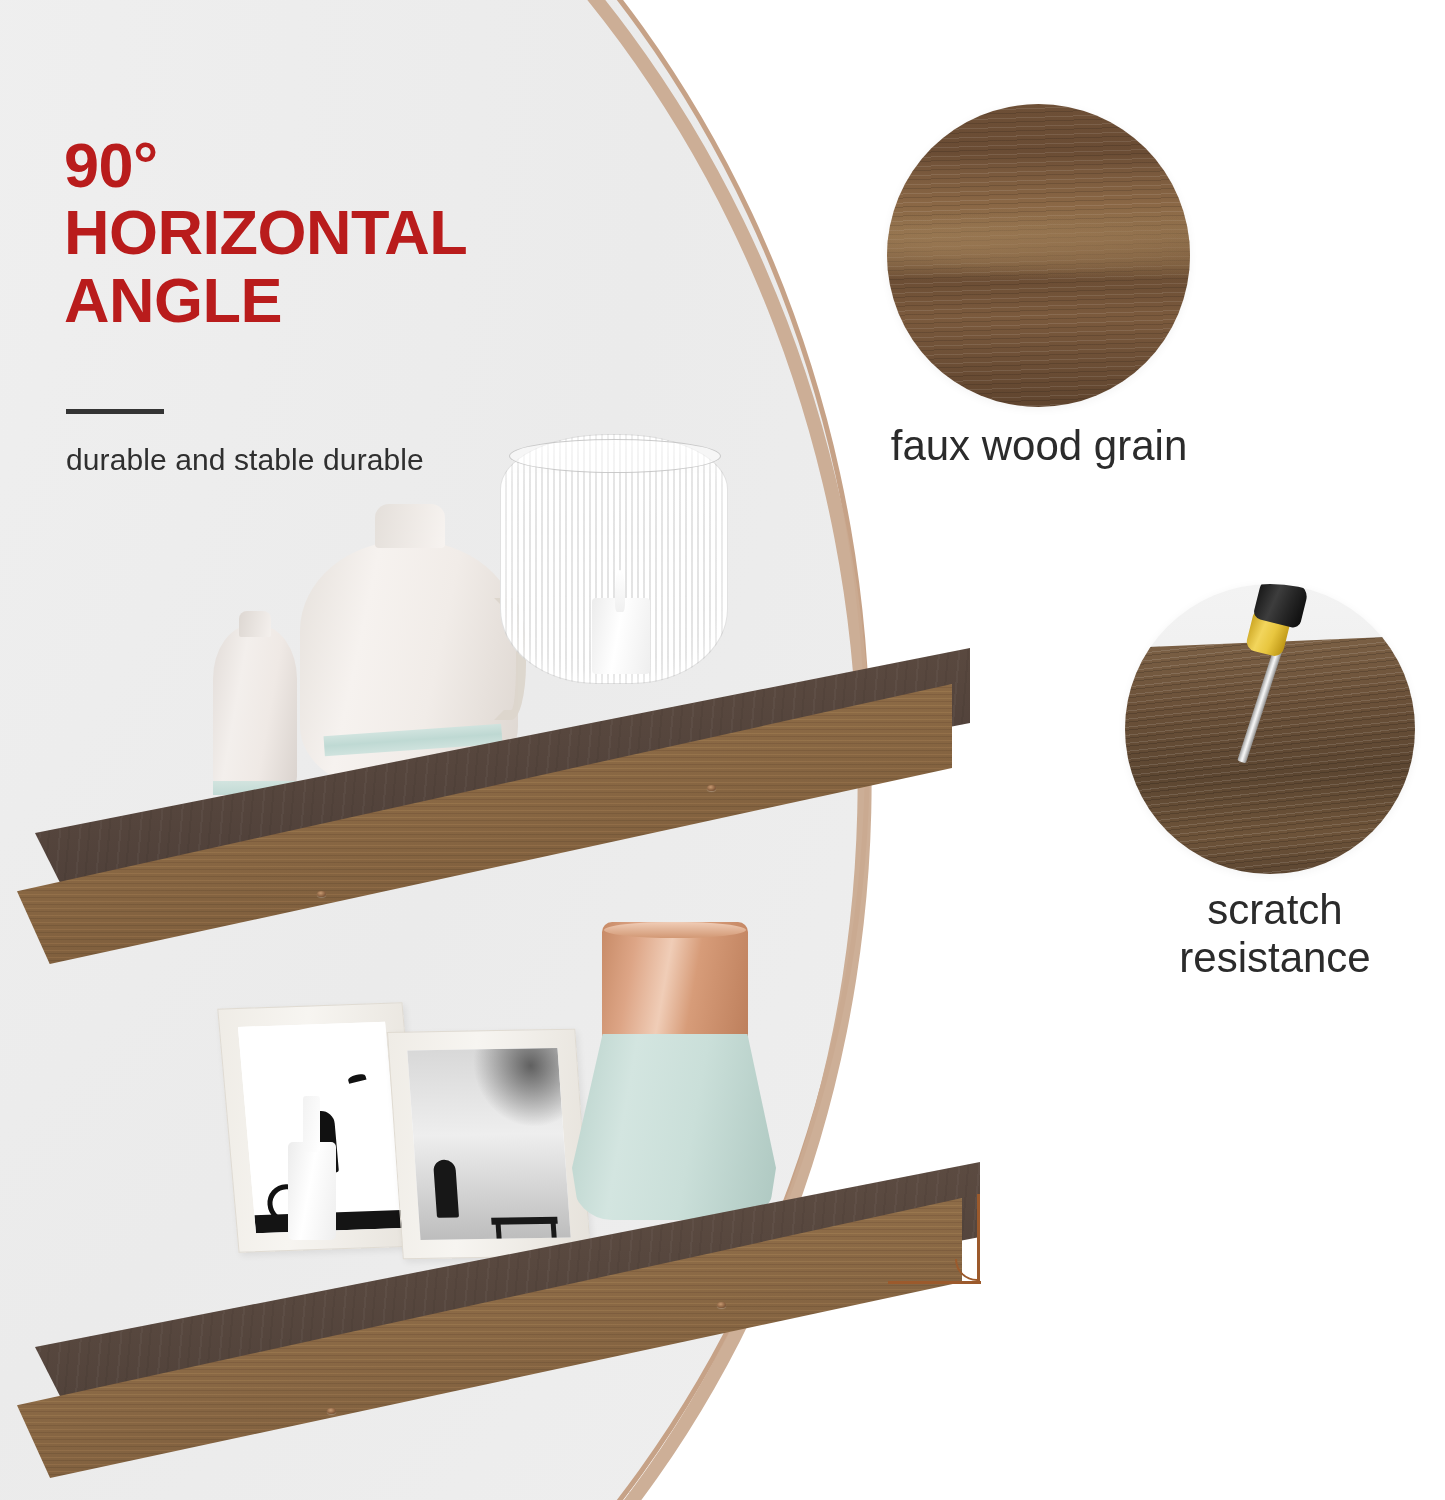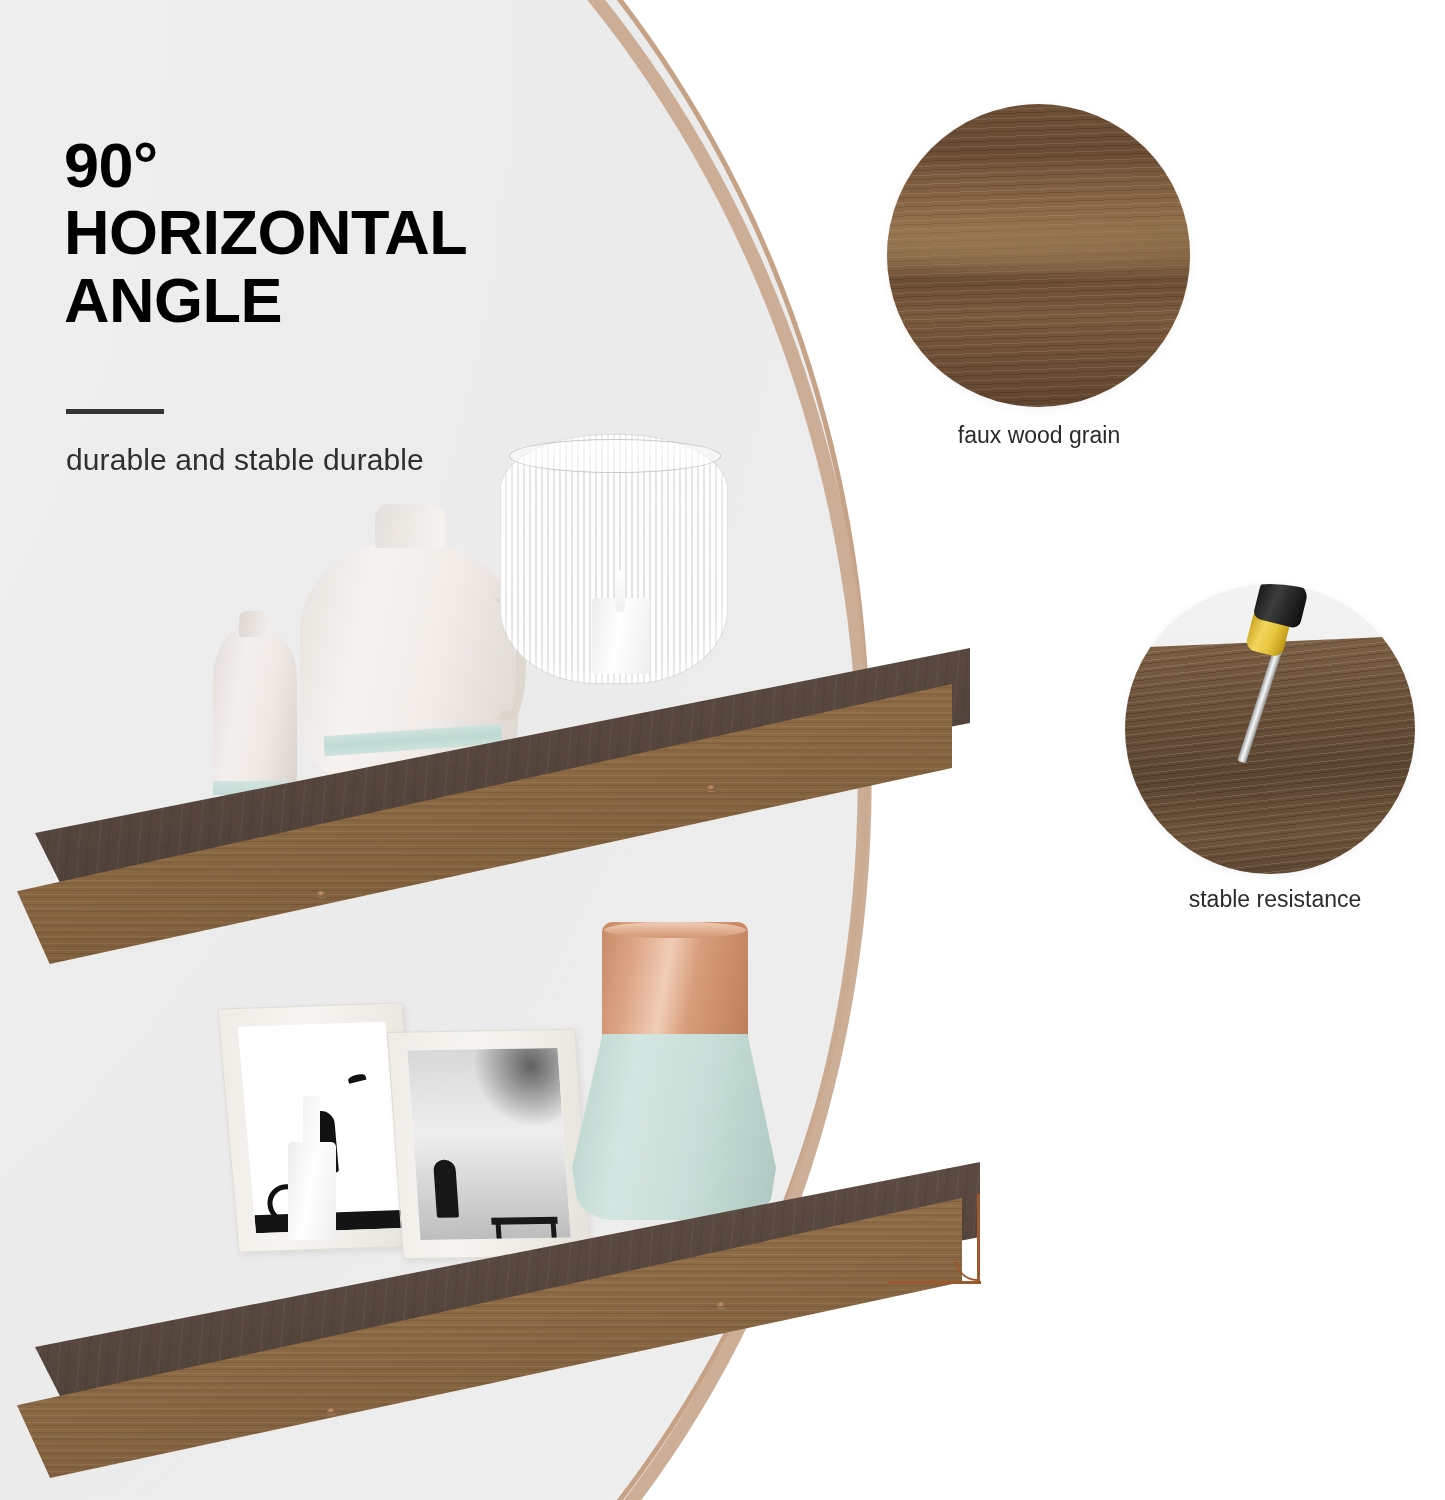--- a/index.html
+++ b/index.html
@@ -38,21 +38,21 @@
     border:14px solid transparent;
     border-right-color:#cbab92;
     border-bottom-color:#cbab92;
     transform:rotate(-6deg);
     opacity:.95;
   }
 
   
   .headline {
     position:absolute; left:64px; top:132px;
-    color:#000000;
+    color:#b91c1c;
     font-weight:bold;
     font-size:63px;
     line-height:1.07;
     letter-spacing:-0.5px;
     text-transform:uppercase;
     white-space:pre-line;
   }
   .divider {
     position:absolute; left:66px; top:409px;
     width:98px; height:5px; background:#343434;
@@ -140,21 +140,21 @@
   }
 
   
   .callout { position:absolute; }
   .callout .disc {
     position:absolute; border-radius:50%; overflow:hidden;
     box-shadow:0 2px 10px rgba(0,0,0,.05);
   }
   .callout .cap {
     position:absolute; left:0; width:100%;
-    text-align:center; color:#2b2b2b; font-size:23px;
+    text-align:center; color:#2b2b2b; font-size:42px;
   }
   .wood-swatch {
     position:absolute; inset:0;
     background:
       linear-gradient(180deg,
         #6d4f36 0%, #6a4c34 16%,
         #78583c 22%, #8a6745 33%,
         #91714c 43%, #7e5f40 52%,
         #6b4d34 58%, #7b5a3d 70%,
         #6d4f36 84%, #5f442e 100%);
@@ -375,17 +375,17 @@
                 background:linear-gradient(180deg,#f3f3f3 0%,#e9e9e9 100%);">
 
       <div class="plank-h" style="top:58px; height:240px; transform:rotate(-2.4deg);">
         <div class="fig2"></div>
       </div>
 
       <div class="sd-shaft" style="left:112px; top:58px; width:9px; height:120px; transform:rotate(18deg);"></div>
       <div class="sd-collar" style="left:124px; top:30px; width:38px; height:40px; transform:rotate(14deg);"></div>
       <div class="sd-grip" style="left:132px; top:-4px; width:48px; height:44px; transform:rotate(14deg);"></div>
     </div>
-    <div class="cap" style="top:302px;">stable resistance</div>
+    <div class="cap" style="top:302px;">scratch resistance</div>
   </div>
 
 
 </div>
 
 </body></html>

